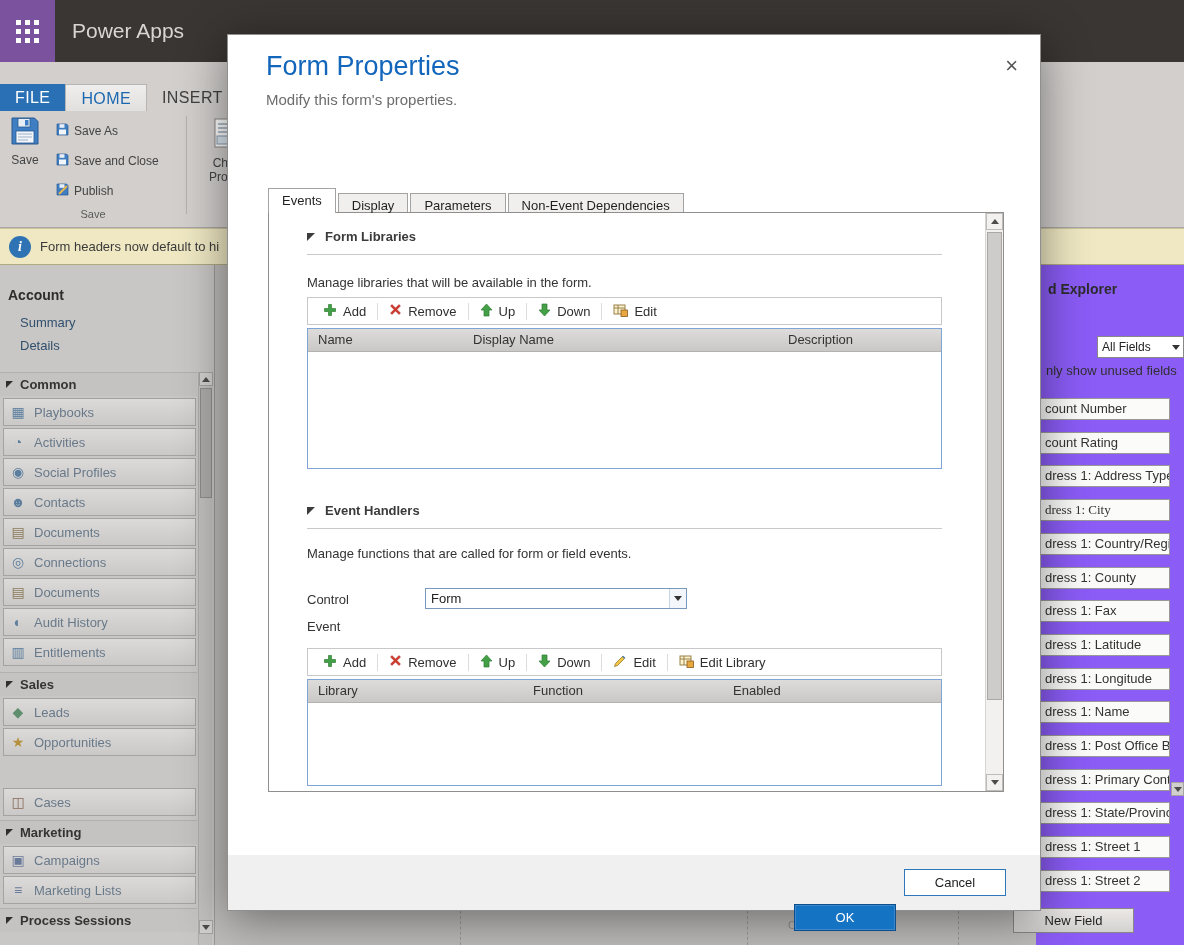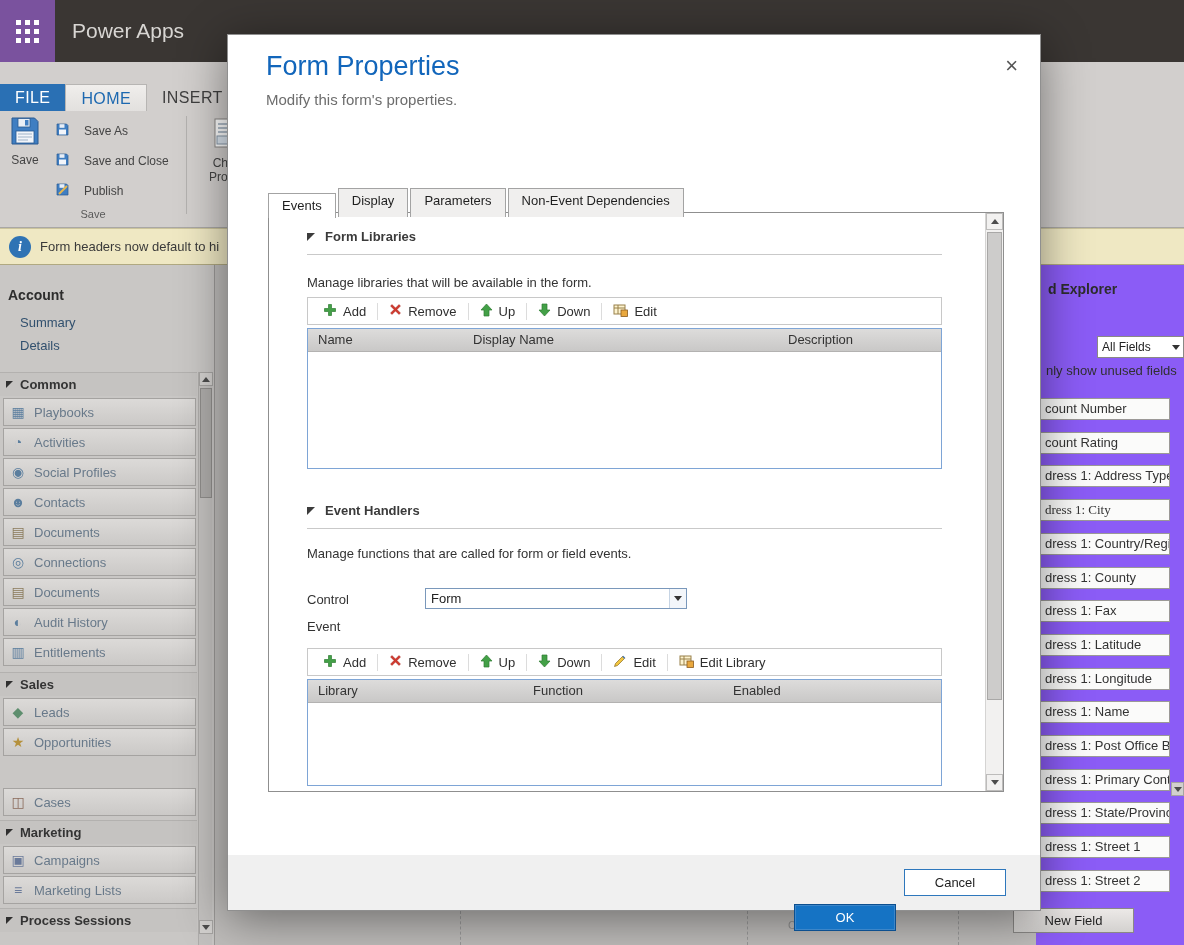--- a/index.html
+++ b/index.html
@@ -15,21 +15,21 @@
   .app-title { position:absolute; left:72px; top:0; height:62px; line-height:62px; color:#d8d6d3; font-size:21px; }
 
   
   .ribbon { position:absolute; left:0; top:62px; width:100%; height:166px; background:#d2cfcd; border-bottom:1px solid #a9a7a5; }
   .rtabs { position:absolute; top:22px; left:0; height:27px; display:flex; }
   .rtab { height:27px; line-height:27px; padding:0 15px; font-size:16px; color:#3f3f3f; letter-spacing:.4px; cursor:pointer; }
   .rtab.file { background:#2a70b4; color:#fff; }
   .rtab.home { background:linear-gradient(#f0eeec,#e2e0de); color:#1c68b0; border:1px solid #b7b5b3; border-bottom:none; }
   .bigsave { position:absolute; left:2px; top:54px; width:46px; height:100px; text-align:center; cursor:pointer; }
   .bigsave .lbl { font-size:12px; color:#444; margin-top:3px; }
-  .sbtn { position:absolute; left:56px; height:22px; display:flex; align-items:center; gap:15px; font-size:12px; color:#444; cursor:pointer; }
+  .sbtn { position:absolute; left:56px; height:22px; display:flex; align-items:center; gap:5px; font-size:12px; color:#444; cursor:pointer; }
   .grp-label { position:absolute; left:0; top:146px; width:186px; text-align:center; font-size:11px; color:#5a5a5a; }
   .rib-sep { position:absolute; left:186px; top:54px; width:1px; height:98px; background:#b3b1af; }
   .chprop { position:absolute; left:194px; top:56px; width:66px; text-align:center; cursor:pointer; }
   .chprop .lbl { font-size:12px; color:#444; line-height:14px; margin-top:4px; }
 
   
   .infobar { position:absolute; top:228px; left:0; width:100%; height:37px; background:#efe8c3; border-top:1px solid #cbc49c; border-bottom:1px solid #b0a981; }
   .info-icon { position:absolute; left:9px; top:7px; width:22px; height:22px; border-radius:50%; background:#2f73b4; color:#fff; font:italic bold 14px "Liberation Serif", serif; text-align:center; line-height:22px; }
   .info-text { position:absolute; left:40px; top:0; line-height:35px; font-size:13px; color:#3a3a3a; }
 
@@ -63,21 +63,21 @@
   .new-field-btn { position:absolute; left:1013px; top:908px; width:121px; height:25px; background:linear-gradient(#ece9e7,#d3d1cf); border:1px solid #8a8886; font-size:13px; color:#1f1f1f; text-align:center; line-height:23px; cursor:pointer; z-index:5; }
   .canvas-label { position:absolute; left:788px; top:919px; font-size:11px; color:#8f8f8f; letter-spacing:1.5px; }
   .canvas-sep { position:absolute; top:911px; height:34px; border-left:1px dashed #9a9a9a; }
 
   
   .dialog { position:absolute; left:227px; top:34px; width:814px; height:877px; background:#fff; border:1px solid #8f8f8f; box-shadow:0 8px 45px rgba(0,0,0,.45); z-index:50; }
   .dlg-title { position:absolute; left:38px; top:16px; font-size:27px; color:#1266bb; }
   .dlg-sub { position:absolute; left:38px; top:56px; font-size:15px; color:#6d6d6d; }
   .dlg-close { position:absolute; right:22px; top:20px; font-size:22px; color:#555; cursor:pointer; line-height:1; }
   .dlg-tabs { position:absolute; left:40px; top:153px; display:flex; align-items:flex-end; z-index:2; }
-  .dtab { height:29px; line-height:24px; padding:0 13px; font-size:13px; color:#1f1f1f; background:#f0efee; border:1px solid #a3a3a3; border-bottom:none; margin-right:2px; cursor:pointer; }
+  .dtab { height:19px; line-height:24px; padding:0 13px; font-size:13px; color:#1f1f1f; background:#f0efee; border:1px solid #a3a3a3; border-bottom:none; margin-right:2px; cursor:pointer; }
   .dtab.active { background:#fff; height:25px; margin-bottom:-1px; }
   .dlg-content { position:absolute; left:40px; top:177px; width:736px; height:580px; border:1px solid #8f8f8f; background:#fff; }
   .pane { position:absolute; left:0; top:0; width:716px; height:578px; overflow:hidden; }
 
   .dscroll { position:absolute; right:0; top:0; width:18px; height:578px; background:#f2f1f0; border-left:1px solid #d5d4d3; }
   .dscroll .btn { position:absolute; left:0; width:17px; height:17px; background:#f2f1f0; border:1px solid #bdbcbb; display:flex; align-items:center; justify-content:center; cursor:pointer; }
   .dscroll .up { top:0; } .dscroll .down { bottom:0; }
   .dthumb { position:absolute; left:1px; top:19px; width:15px; height:468px; background:#cdcccb; border:1px solid #a9a8a7; cursor:grab; }
 
   .sec-head { position:absolute; left:38px; display:flex; align-items:center; gap:10px; font-size:13px; font-weight:bold; color:#3a3a3a; cursor:pointer; }

